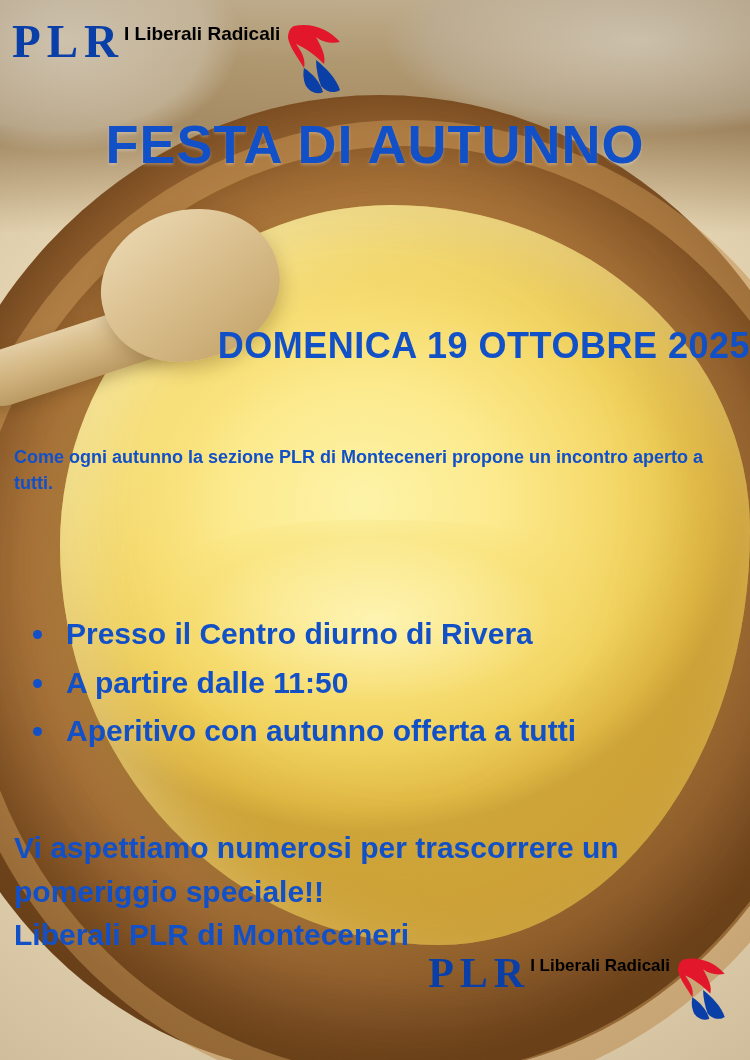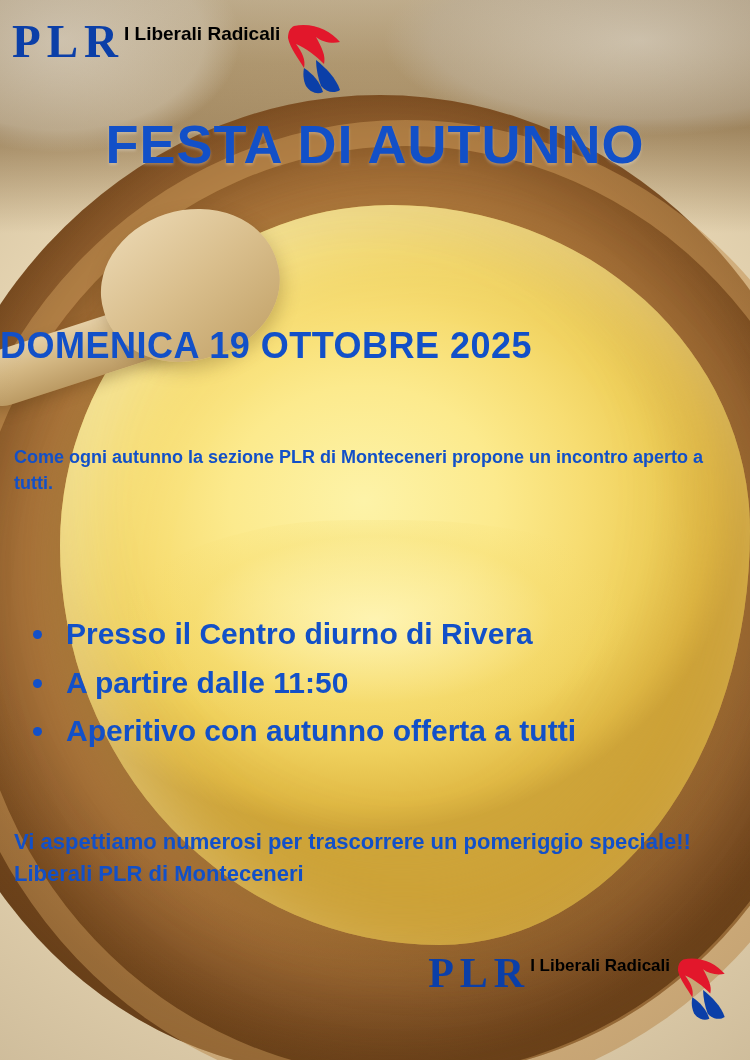--- a/index.html
+++ b/index.html
@@ -187,21 +187,21 @@
     font-size: 54px;
     line-height: 0.97;
     letter-spacing: 1px;
     text-shadow: 0 2px 3px rgba(255,255,255,0.25);
   }
   .subtitle {
     position: absolute;
     left: 0;
     top: 325px;
     width: 750px;
-    text-align: left;
+    text-align: right;
     color: #1250c8;
     font-weight: bold;
     font-size: 36px;
     letter-spacing: 0.5px;
   }
 
   .body-block {
     position: absolute;
     left: 14px;
     top: 444px;
@@ -226,21 +226,21 @@
   }
   .bullets li { padding-left: 8px; }
 
   .closing {
     position: absolute;
     left: 14px;
     top: 826px;
     width: 700px;
     color: #1250c8;
     font-weight: bold;
-    font-size: 22px;
+    font-size: 30px;
     line-height: 1.45;
   }
 </style>
 </head>
 <body>
 
 <div class="poster">
 
   <div class="bg"></div>
   <div class="bowl"></div>

